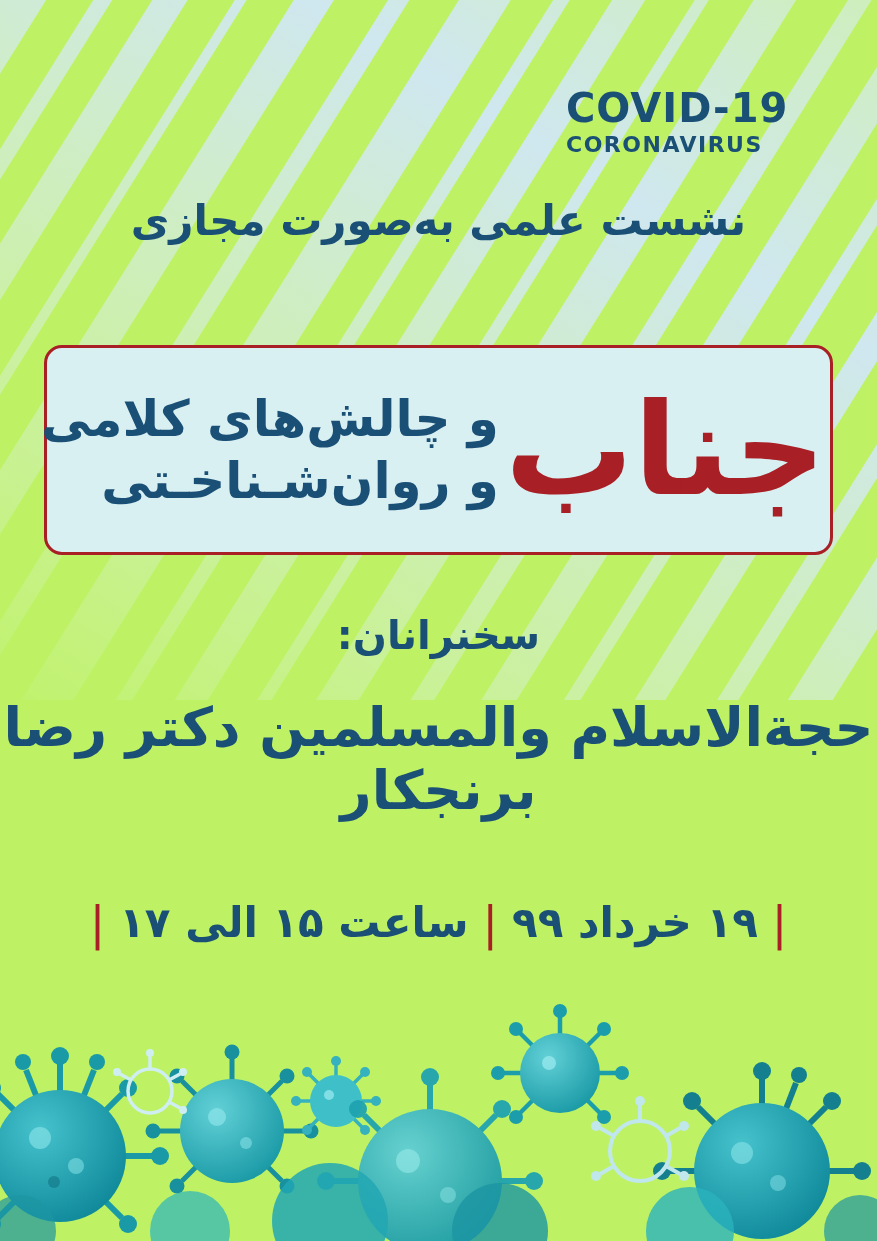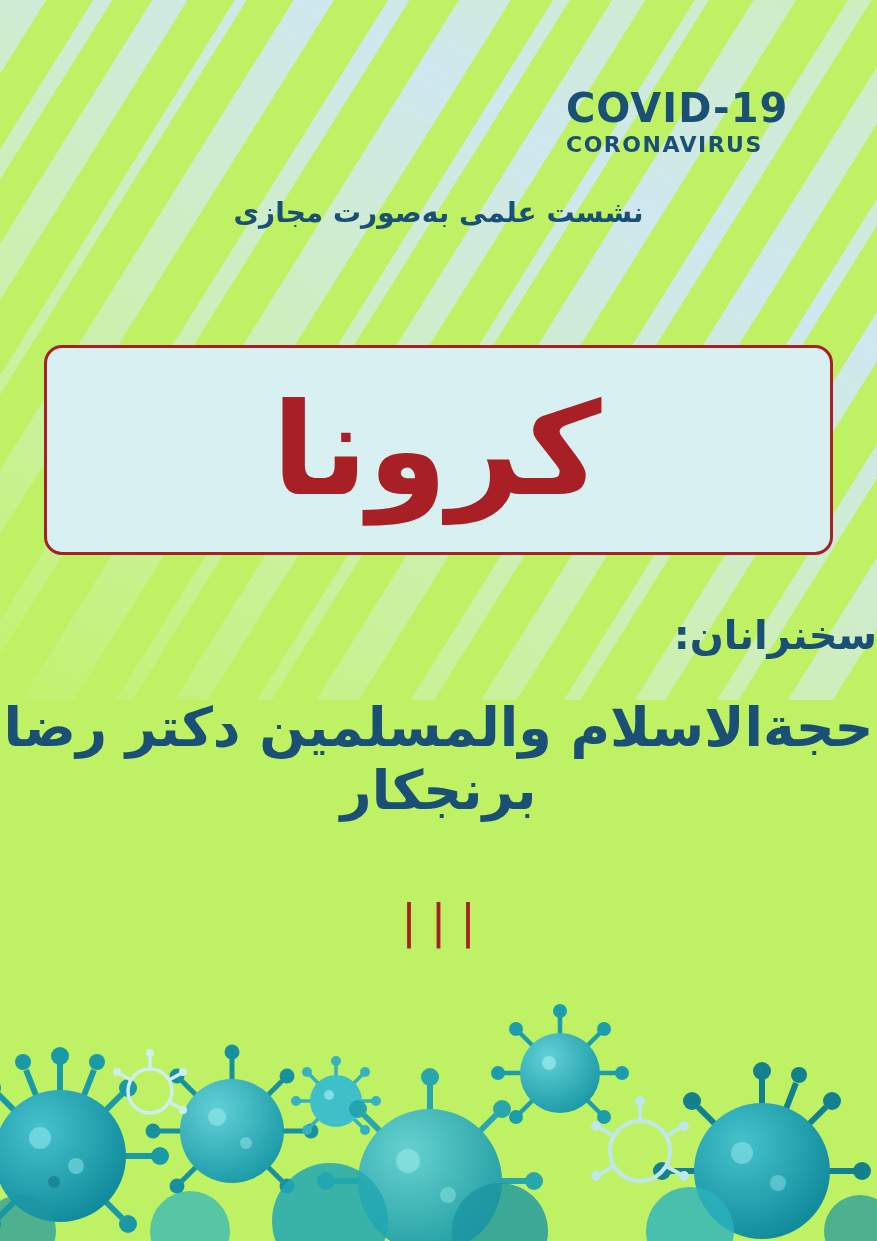--- a/index.html
+++ b/index.html
@@ -54,21 +54,21 @@
 
   
   .subtitle {
     position: absolute;
     top: 196px;
     left: 0;
     right: 0;
     text-align: center;
     font-family: "DejaVu Sans", "Liberation Sans", sans-serif;
     font-weight: bold;
-    font-size: 28px;
+    font-size: 42px;
     color: #1a4f76;
     direction: rtl;
     letter-spacing: -1px;
   }
 
   
   .title-box {
     position: absolute;
     top: 345px;
     left: 44px;
@@ -110,20 +110,21 @@
     text-align: right;
     white-space: nowrap;
   }
 
   
   .speakers-label {
     position: absolute;
     top: 612px;
     left: 0;
     right: 0;
+    text-align: center;
     font-family: "DejaVu Sans", "Liberation Sans", sans-serif;
     font-weight: bold;
     font-size: 40px;
     color: #1a4f76;
     direction: rtl;
   }
   .speaker-1 {
     position: absolute;
     top: 696px;
     left: 0;
@@ -223,30 +224,36 @@
 
   <div class="covid-logo">
     <div class="line1">COVID-19</div>
     <div class="line2">CORONAVIRUS</div>
   </div>
 
   <div class="subtitle">نشست علمی به‌صورت مجازی</div>
 
   <div class="title-box">
     <div class="title-inner">
-      <div class="title-main">کرونا</div>
+      <div class="title-main">جناب</div>
+      <div class="title-sub">
+        <div>و چالش‌های کلامی</div>
+        <div>و روان‌شـناخـتی</div>
+      </div>
     </div>
   </div>
 
   <div class="speakers-label">سخنرانان:</div>
   <div class="speaker-1">حجة‌الاسلام والمسلمین دکتر رضا برنجکار</div>
 
   <div class="datetime">
     <span class="sep">|</span>
+    <span>۱۹ خرداد ۹۹</span>
     <span class="sep">|</span>
+    <span>ساعت ۱۵ الی ۱۷</span>
     <span class="sep">|</span>
   </div>
 
   <div class="virus-strip">
     <svg width="877" height="260" viewBox="0 0 877 260">
       <defs>
         <radialGradient id="vg" cx="35%" cy="30%" r="75%">
           <stop offset="0%" stop-color="#45c2cc"></stop>
           <stop offset="100%" stop-color="#108a9b"></stop>
         </radialGradient>

